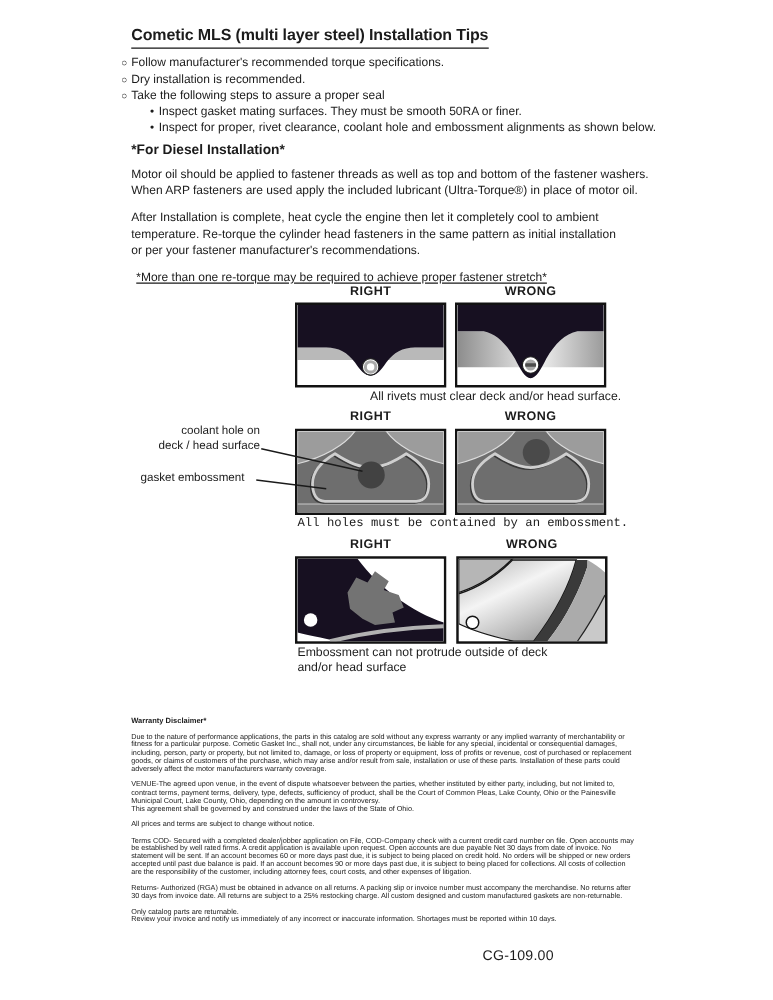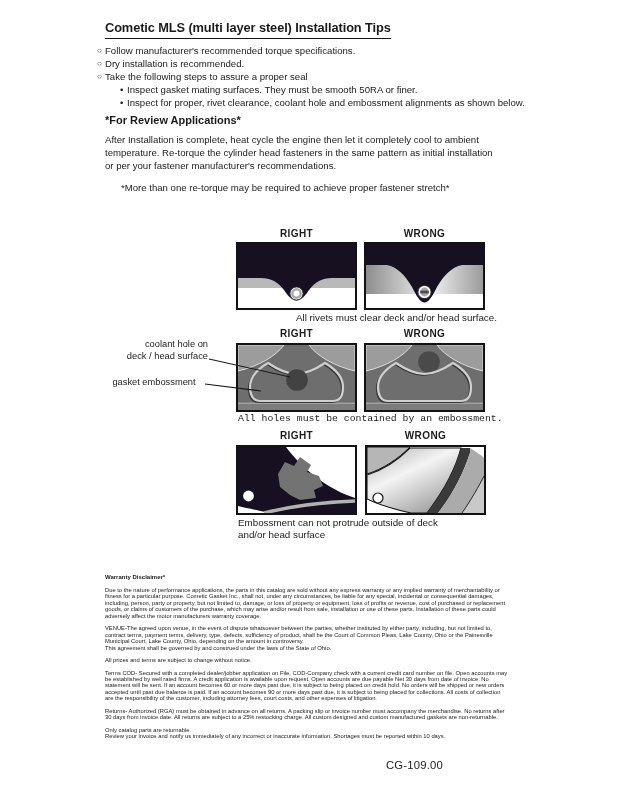--- a/index.html
+++ b/index.html
@@ -13,21 +13,21 @@
 
   .tips{left:97px;top:44px;width:500px;}
   .brow{display:flex;font-size:9.6px;line-height:13px;}
   .m1{width:8px;font-size:8px;line-height:13px;}
   .m2{width:7px;font-size:9.5px;line-height:13px;}
   .sub{margin-left:23px;}
 
   .diesel{left:105px;top:114px;width:470px;}
   .dh{font-size:11px;font-weight:700;margin:0 0 7px 0;}
   .dp{font-size:9.6px;line-height:13px;margin:0 0 9px 0;}
-  .dnote{font-size:9.6px;line-height:13px;margin:6px 0 0 16px;}
+  .dnote{font-size:9.6px;line-height:13px;margin:6px 0 0 4px;text-decoration:underline;}
 
   .dlabel{width:121px;text-align:center;font-size:10px;font-weight:700;letter-spacing:0.4px;}
   .panel{border:2px solid #121212;background:#fff;box-sizing:border-box;}
   .panel svg{display:block;}
   .caption{font-size:9.8px;line-height:11.5px;font-weight:500;}
   .sidelabel{left:100px;width:108px;text-align:right;font-size:9.3px;line-height:11.5px;}
 
   .legal{left:105px;top:574px;width:436px;}
   .lh{font-size:6px;font-weight:700;margin:0 0 7px 0;}
   .lp{font-size:5.8px;line-height:6.45px;margin:0 0 6px 0;}
@@ -59,21 +59,23 @@
       <span class="m2">•</span>
       <span class="t">Inspect gasket mating surfaces.  They must be smooth 50RA or finer.</span>
     </div>
     <div class="brow sub">
       <span class="m2">•</span>
       <span class="t">Inspect for proper, rivet clearance, coolant hole and embossment alignments as shown below.</span>
     </div>
   </div>
 
   <div class="abs diesel">
-    <div class="dh t">*For Review Applications*</div>
+    <div class="dh t">*For Diesel Installation*</div>
+    <p class="dp t">Motor oil should be applied to fastener threads as well as top and bottom of the fastener washers.
+When ARP fasteners are used apply the included lubricant (Ultra-Torque®) in place of motor oil.</p>
     <p class="dp t">After Installation is complete, heat cycle the engine then let it completely cool to ambient
 temperature. Re-torque the cylinder head fasteners in the same pattern as initial installation
 or per your fastener manufacturer's recommendations.</p>
     <p class="dnote t">*More than one re-torque may be required to achieve proper fastener stretch*</p>
   </div>
 
   <div class="abs dlabel" style="left:236px;top:228px;">RIGHT</div>
   <div class="abs dlabel" style="left:364px;top:228px;">WRONG</div>
 
   <div class="abs panel" style="left:236px;top:242px;width:121px;height:68px;">

